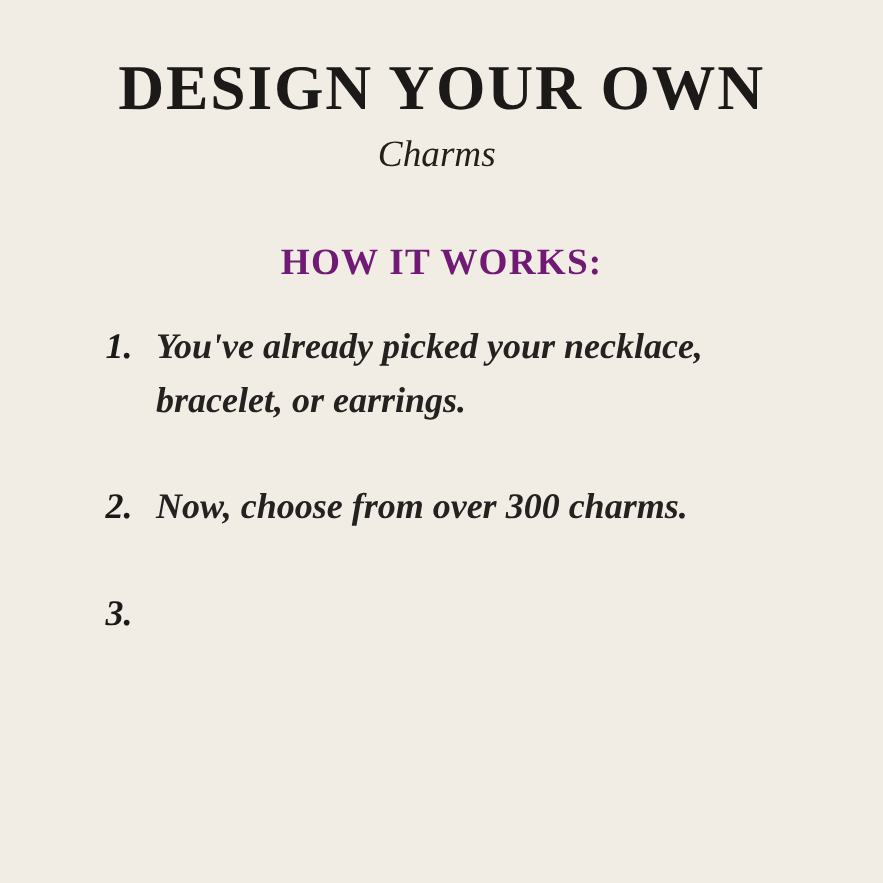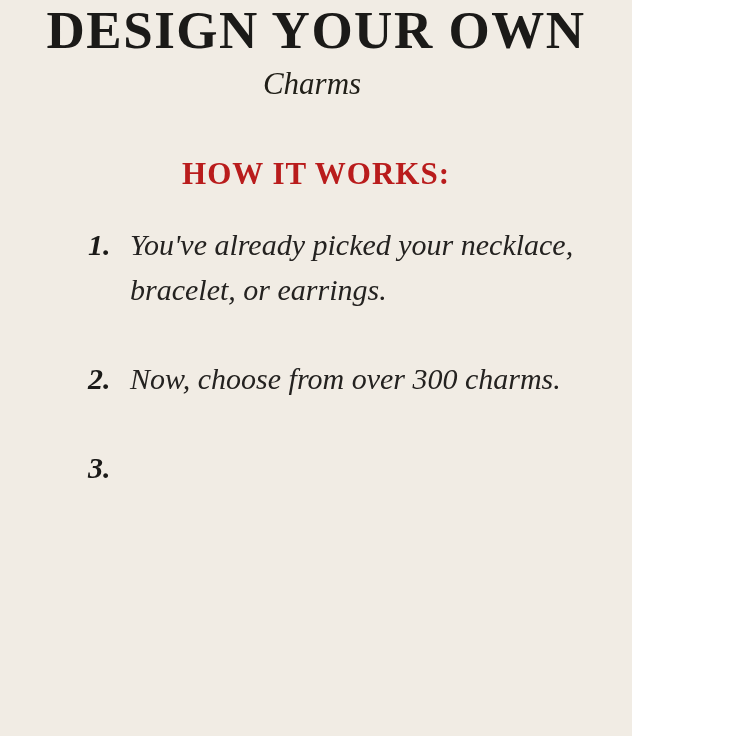--- a/index.html
+++ b/index.html
@@ -1,27 +1,28 @@
 <!DOCTYPE html>
 <html><head>
 <meta charset="utf-8">
 <style>
   html, body {
     margin: 0;
     padding: 0;
   }
   .page {
     position: relative;
-    width: 632px;
+    width: 736px;
     height: 736px;
     background: #f1ece4;
     font-family: "Liberation Serif", serif;
     color: #201e1c;
     overflow: hidden;
     box-sizing: border-box;
+    padding-top: 44px;
   }
   .title {
     margin: 0;
     text-align: center;
     font-size: 53px;
     line-height: 1.15;
     font-weight: 700;
     letter-spacing: 1.5px;
     color: #1b1a18;
   }
@@ -34,21 +35,21 @@
     font-weight: 400;
     color: #222019;
   }
   .section-heading {
     margin: 54px 0 8px 0;
     text-align: center;
     font-size: 31px;
     line-height: 1.15;
     font-weight: 700;
     letter-spacing: 1px;
-    color: #b91c1c;
+    color: #701a75;
   }
   .steps {
     list-style: none;
     margin: 30px 0 0 0;
     padding: 0 0 0 88px;
   }
   .step {
     display: flex;
     align-items: flex-start;
     margin-bottom: 44px;
@@ -59,21 +60,21 @@
     margin-bottom: 0;
   }
   .step-number {
     flex: 0 0 42px;
     font-style: italic;
     font-weight: 700;
     color: #1b1a18;
   }
   .step-text {
     font-style: italic;
-    font-weight: 400;
+    font-weight: 700;
     max-width: 505px;
     color: #242220;
   }
 </style>
 </head>
 <body>
 
 <div class="page">
   <h1 class="title">DESIGN YOUR OWN</h1>
   <h2 class="subtitle">Charms</h2>

